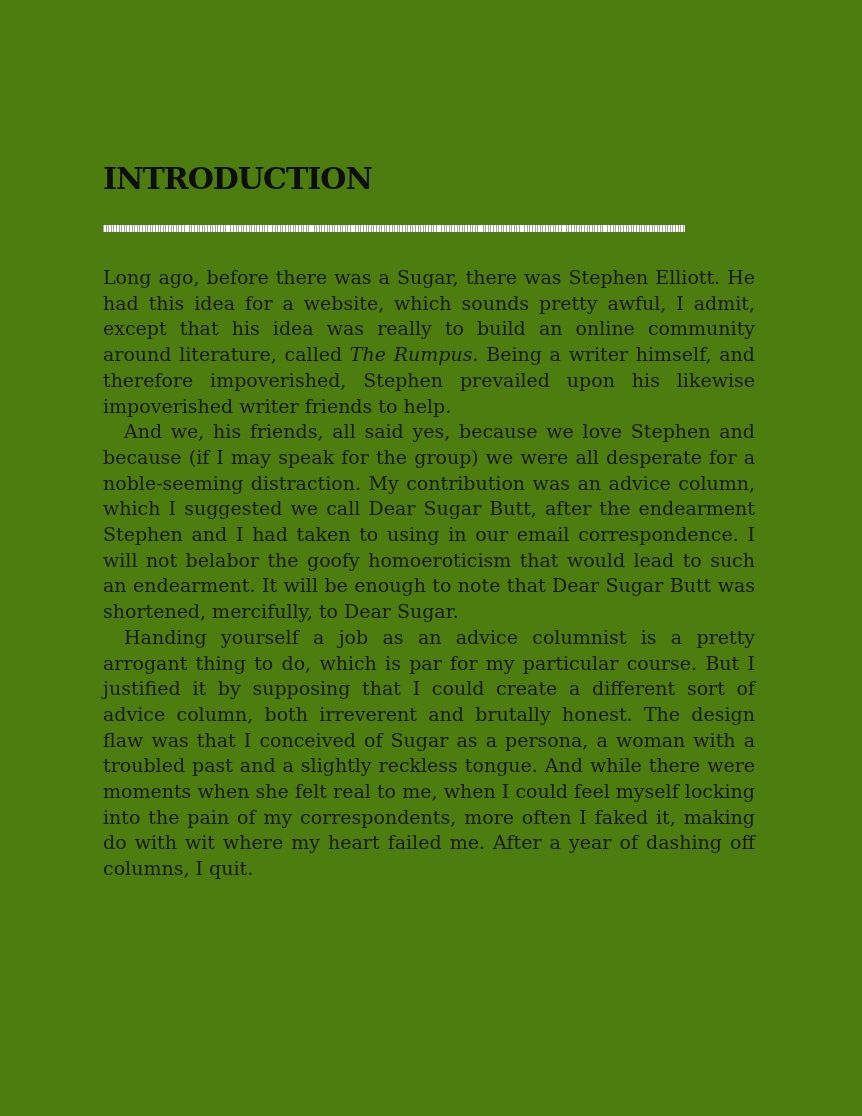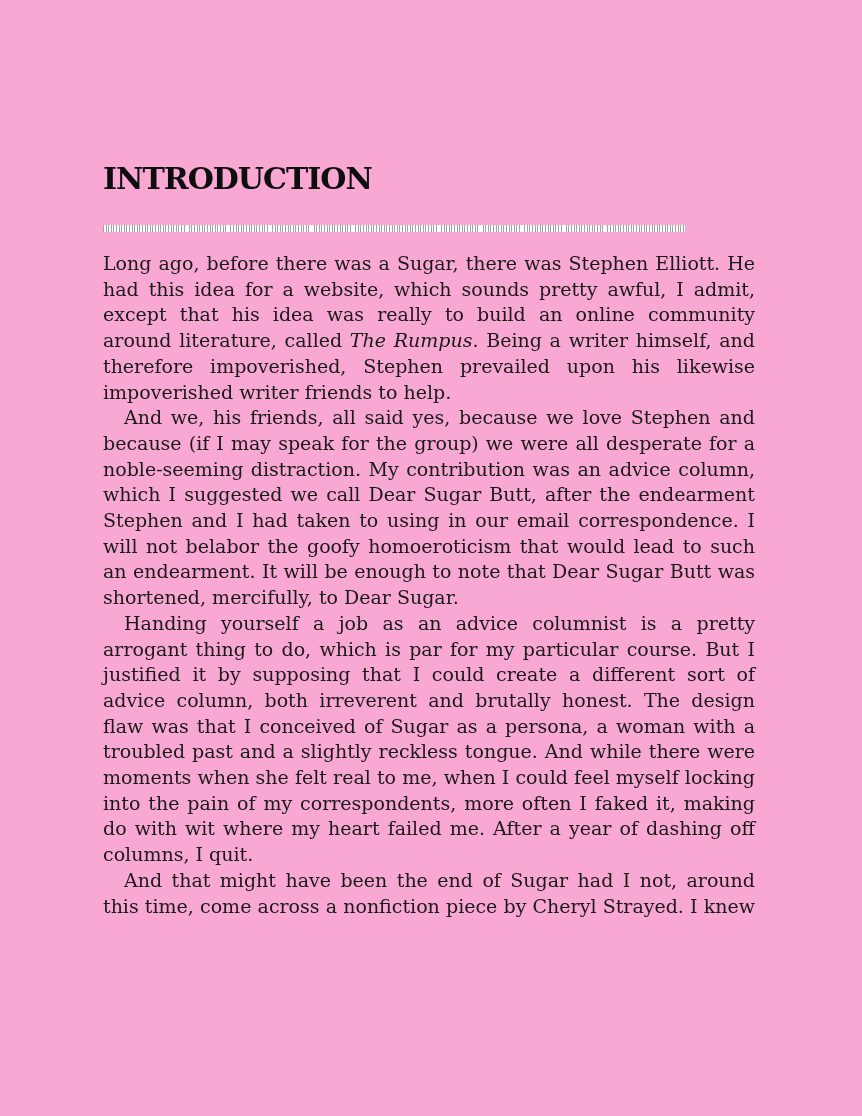--- a/index.html
+++ b/index.html
@@ -10,21 +10,21 @@
     width: 862px;
     height: 1116px;
     background: #ffffff;
     overflow: hidden;
   }
   .page {
     box-sizing: border-box;
     width: 862px;
     height: 1116px;
     padding: 163px 107px 0 103px;
-    background: #f9a8d4;
+    background: #4d7c0f;
     font-family: "DejaVu Serif", "Liberation Serif", serif;
     color: #181818;
   }
   .chapter-title {
     margin: 0;
     font-size: 30px;
     line-height: 31px;
     font-weight: 700;
     letter-spacing: -1px;
     color: #0e0e0e;
@@ -41,21 +41,21 @@
     margin: 94px 0 0 0;
     font-size: 20.5px;
     line-height: 24px;
     font-weight: 700;
     color: #121212;
   }
   .section-heading .italic {
     font-style: italic;
   }
   .body-text {
-    margin-top: 19px;
+    margin-top: 33px;
     width: 652px;
     font-size: 19px;
     line-height: 25.7px;
     text-align: justify;
     color: #1a1a1a;
   }
   .body-text p {
     margin: 0;
     padding: 0;
   }
@@ -75,15 +75,14 @@
 <div class="page">
   <h1 class="chapter-title">INTRODUCTION</h1>
 
   <div class="rule"></div>
 
 
   <div class="body-text">
       <p class=""><span>Long ago, before there was a Sugar, there was Stephen Elliott. He had this idea for a website, which sounds pretty awful, I admit, except that his idea was really to build an online community around literature, called </span><span class="italic">The Rumpus</span><span>. Being a writer himself, and therefore impoverished, Stephen prevailed upon his likewise impoverished writer friends to help.</span></p>
       <p class="indent"><span>And we, his friends, all said yes, because we love Stephen and because (if I may speak for the group) we were all desperate for a noble-seeming distraction. My contribution was an advice column, which I suggested we call Dear Sugar Butt, after the endearment Stephen and I had taken to using in our email correspondence. I will not belabor the goofy homoeroticism that would lead to such an endearment. It will be enough to note that Dear Sugar Butt was shortened, mercifully, to Dear Sugar.</span></p>
       <p class="indent"><span>Handing yourself a job as an advice columnist is a pretty arrogant thing to do, which is par for my particular course. But I justified it by supposing that I could create a different sort of advice column, both irreverent and brutally honest. The design flaw was that I conceived of Sugar as a persona, a woman with a troubled past and a slightly reckless tongue. And while there were moments when she felt real to me, when I could feel myself locking into the pain of my correspondents, more often I faked it, making do with wit where my heart failed me. After a year of dashing off columns, I quit.</span></p>
-      <p class="indent cont"><span>And that might have been the end of Sugar had I not, around this time, come across a nonfiction piece by Cheryl Strayed. I knew</span></p>
     </div>
 </div>
 
 </body></html>

